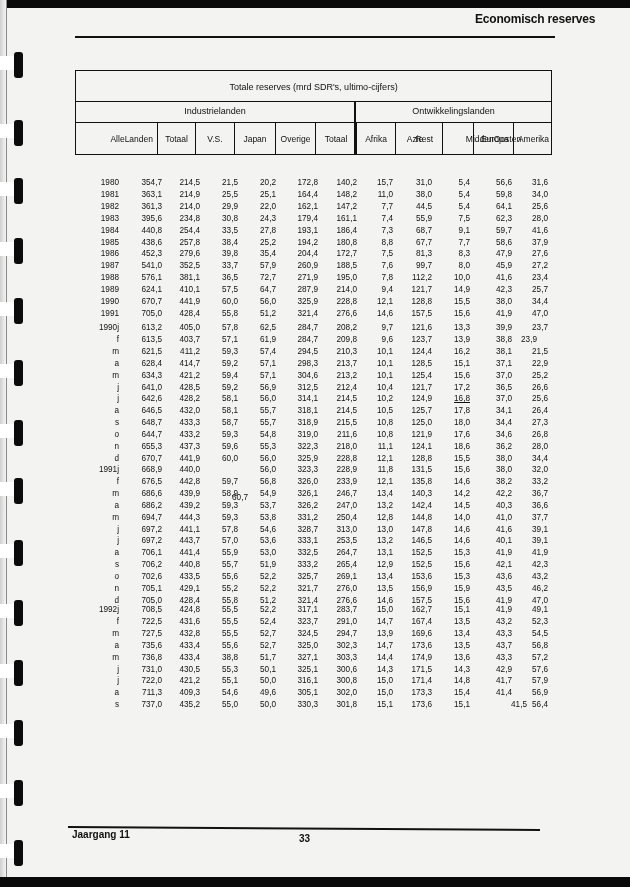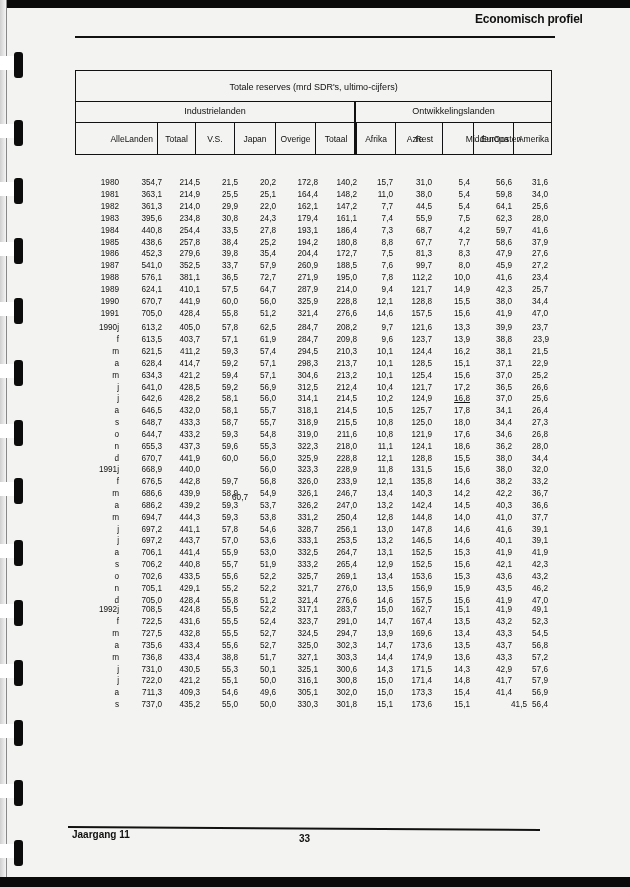--- a/index.html
+++ b/index.html
@@ -65,21 +65,21 @@
     <div class="ring-hole" style="top: 664px;"></div>
     <div class="ring" style="top: 660px;"></div>
     <div class="ring-hole" style="top: 724px;"></div>
     <div class="ring" style="top: 720px;"></div>
     <div class="ring-hole" style="top: 784px;"></div>
     <div class="ring" style="top: 780px;"></div>
     <div class="ring-hole" style="top: 844px;"></div>
     <div class="ring" style="top: 840px;"></div>
   </div>
 
-<div class="running-head">Economisch profiel</div>
+<div class="running-head">Economisch reserves</div>
 <div class="head-rule"></div>
 
 <div class="hdr">
   <div class="row1">
     <span>Totale reserves (mrd SDR's, ultimo-cijfers)</span>
   </div>
   <div class="row2">
     <div class="grp" style="left:0;width:278px;">Industrielanden</div>
     <div class="grp" style="left:278px;width:199px;">Ontwikkelingslanden</div>
   </div>
@@ -187,21 +187,21 @@
     <div class="tr" style="top: 225.6px;">
       <span style="right: 436px;">1984</span>
       <span style="right: 393px;">440,8</span>
       <span style="right: 355px;">254,4</span>
       <span style="right: 317px;">33,5</span>
       <span style="right: 279px;">27,8</span>
       <span style="right: 237px;">193,1</span>
       <span style="right: 198px;">186,4</span>
       <span style="right: 162px;">7,3</span>
       <span style="right: 123px;">68,7</span>
-      <span style="right: 85px;">4,2</span>
+      <span style="right: 85px;">9,1</span>
       <span style="right: 43px;">59,7</span>
       <span style="right: 7px;">41,6</span>
     </div>
     <div class="tr" style="top: 237.5px;">
       <span style="right: 436px;">1985</span>
       <span style="right: 393px;">438,6</span>
       <span style="right: 355px;">257,8</span>
       <span style="right: 317px;">38,4</span>
       <span style="right: 279px;">25,2</span>
       <span style="right: 237px;">194,2</span>
@@ -315,21 +315,21 @@
       <span style="right: 393px;">613,5</span>
       <span style="right: 355px;">403,7</span>
       <span style="right: 317px;">57,1</span>
       <span style="right: 279px;">61,9</span>
       <span style="right: 237px;">284,7</span>
       <span style="right: 198px;">209,8</span>
       <span style="right: 162px;">9,6</span>
       <span style="right: 123px;">123,7</span>
       <span style="right: 85px;">13,9</span>
       <span style="right: 43px;">38,8</span>
-      <span style="right: 6px;">23,9</span>
+      <span style="right: 18px;">23,9</span>
     </div>
     <div class="tr" style="top: 346.8px;">
       <span style="right: 436px;">m</span>
       <span style="right: 393px;">621,5</span>
       <span style="right: 355px;">411,2</span>
       <span style="right: 317px;">59,3</span>
       <span style="right: 279px;">57,4</span>
       <span style="right: 237px;">294,5</span>
       <span style="right: 198px;">210,3</span>
       <span style="right: 162px;">10,1</span>
@@ -534,21 +534,21 @@
       <span style="right: 43px;">41,0</span>
       <span style="right: 7px;">37,7</span>
     </div>
     <div class="tr" style="top: 524.5px;">
       <span style="right: 436px;">j</span>
       <span style="right: 393px;">697,2</span>
       <span style="right: 355px;">441,1</span>
       <span style="right: 317px;">57,8</span>
       <span style="right: 279px;">54,6</span>
       <span style="right: 237px;">328,7</span>
-      <span style="right: 198px;">256,1</span>
+      <span style="right: 198px;">313,0</span>
       <span style="right: 162px;">13,0</span>
       <span style="right: 123px;">147,8</span>
       <span style="right: 85px;">14,6</span>
       <span style="right: 43px;">41,6</span>
       <span style="right: 7px;">39,1</span>
     </div>
     <div class="tr" style="top: 536.4px;">
       <span style="right: 436px;">j</span>
       <span style="right: 393px;">697,2</span>
       <span style="right: 355px;">443,7</span>

